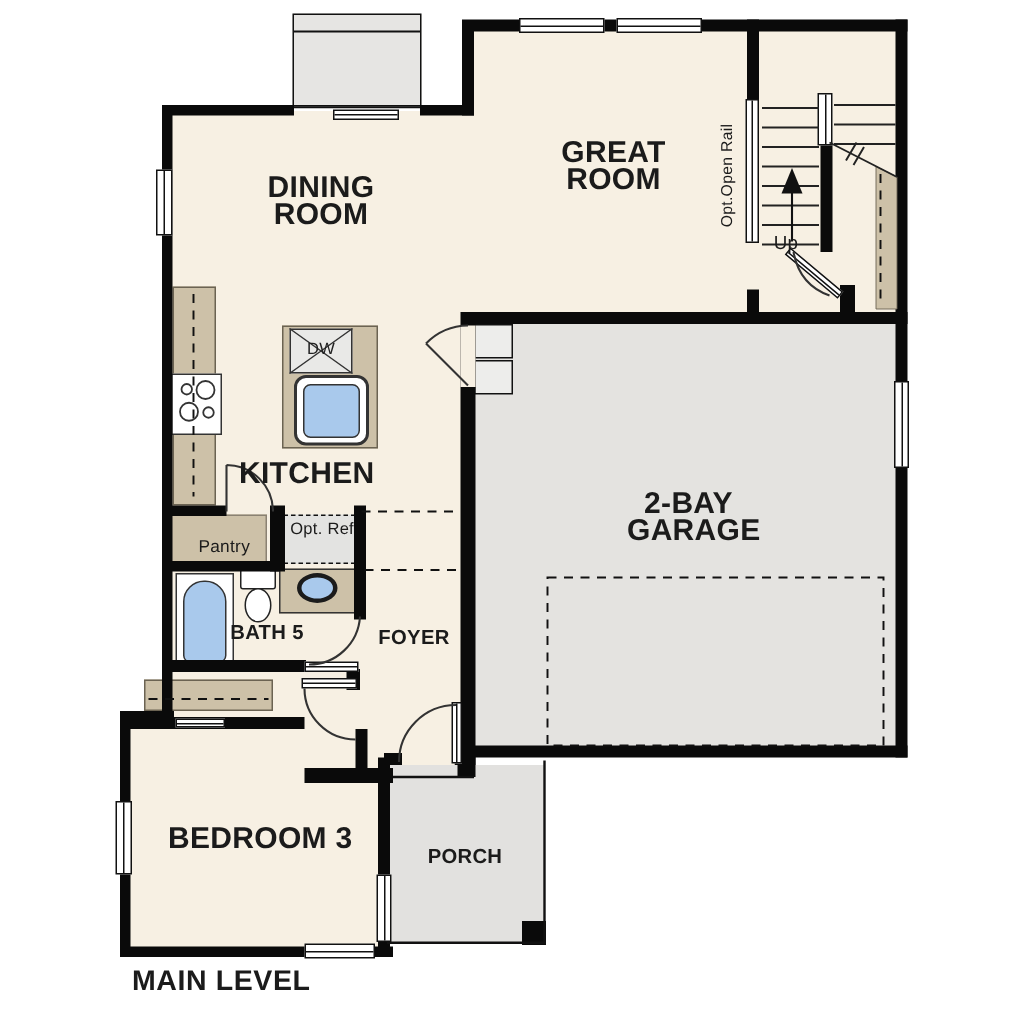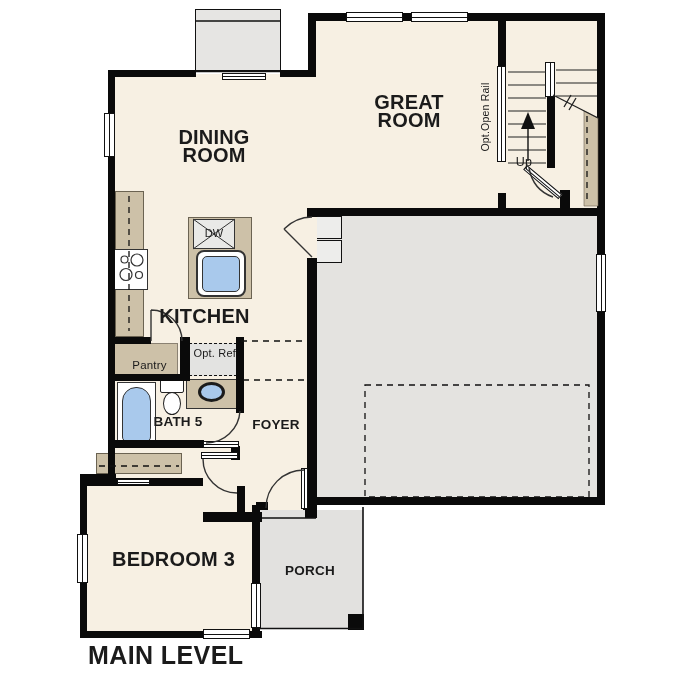--- a/index.html
+++ b/index.html
@@ -144,27 +144,28 @@
     <g stroke="#333" stroke-width="1.4" fill="none">
       <path d="M151,341 L151,310 M151,310 A31,31 0 0 1 182,341"></path>
       <path d="M312,257 L284,229 M284,229 A40,40 0 0 1 312,217"></path>
       <path d="M206,443 A34,34 0 0 0 240,411"></path>
       <path d="M203,459 A34,34 0 0 0 237,493"></path>
       <path d="M304,470 A38,38 0 0 0 266,508"></path>
       <path d="M529,168 Q533,190 553,197"></path>
     </g>
   </svg>
 
-  <div class="lbl z8" style="left:174px;top:128px;width:80px;">DINING ROOM</div>
+  <div class="lbl z8" style="left:174px;top:116px;width:80px;">DINING ROOM</div>
   <div class="lbl z8" style="left:369px;top:93px;width:80px;">GREAT ROOM</div>
   <div class="lbl z8" style="left:157px;top:307px;width:95px;">KITCHEN</div>
+  <div class="lbl z8" style="left:418px;top:327px;width:82px;">2-BAY GARAGE</div>
   <div class="lbl sm z8" style="left:153px;top:414px;width:50px;">BATH 5</div>
   <div class="lbl sm z8" style="left:247px;top:417px;width:58px;">FOYER</div>
   <div class="lbl z8" style="left:111px;top:550px;width:125px;">BEDROOM 3</div>
   <div class="lbl sm z8" style="left:281px;top:563px;width:58px;">PORCH</div>
   <div class="lbl tiny z8" style="left:122px;top:358px;width:55px;">Pantry</div>
   <div class="lbl tiny z8" style="left:190px;top:346px;width:46px;font-size:11px;text-align:right;">Opt. Ref</div>
   <div class="lbl tiny z8" style="left:199px;top:226px;width:30px;font-size:11px;color:#222;">DW</div>
   <div class="lbl tiny z8" style="left:510px;top:155px;width:28px;font-size:12.5px;">Up</div>
   <div class="lbl tiny z8" style="left:430px;top:110px;width:110px;font-size:10.5px;transform:rotate(-90deg);">Opt.Open Rail</div>
-  <div class="lbl z8" style="left:88px;top:646px;width:170px;font-size:25px;text-align:left;letter-spacing:.4px;">MAIN LEVEL</div>
+  <div class="lbl z8" style="left:88px;top:646px;width:170px;font-size:19px;text-align:left;letter-spacing:.4px;">MAIN LEVEL</div>
 
 </div>
 
 </body></html>

